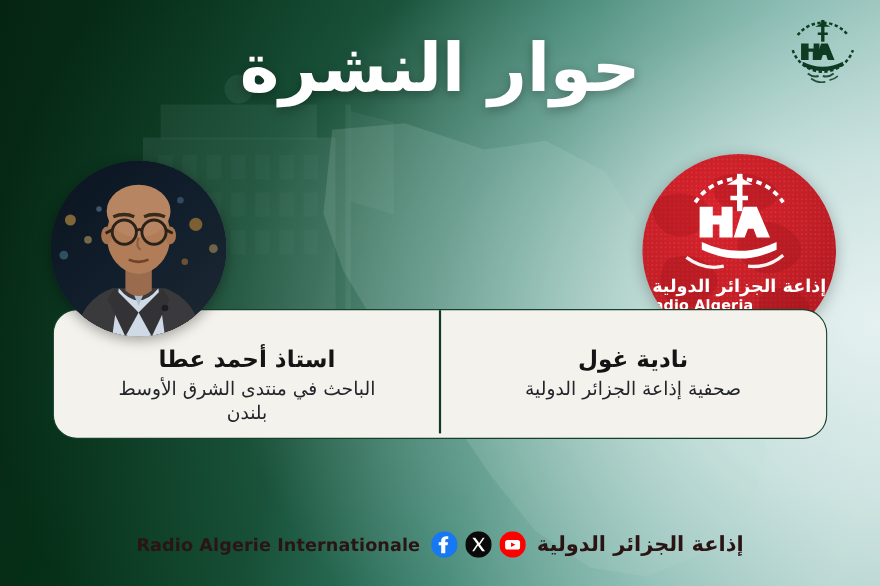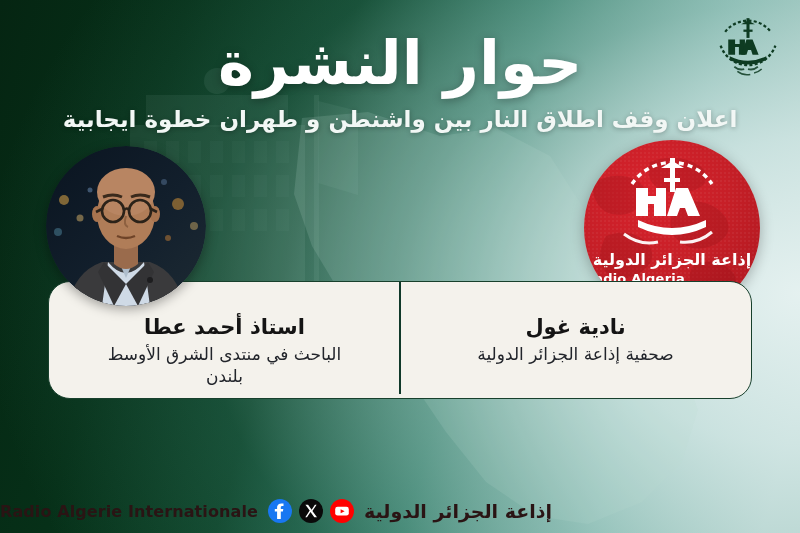--- a/index.html
+++ b/index.html
@@ -142,23 +142,23 @@
     font-size:17px;
     font-weight:500;
     line-height:1.28;
     text-align:center;
     padding-top:4px;
     max-width:250px;
   }
 
   
   .footer {
-    position:absolute; left:0; bottom:0;
+    position:absolute; left:0; bottom:16px;
     width:800px; height:44px;
-    display:flex; align-items:center; 
+    display:flex; align-items:center; justify-content:center;
     gap:10px;
     direction:ltr;
   }
   .footer .fname {
     color:#2a1414;
     font-size:16px;
     font-weight:600;
     letter-spacing:.1px;
   }
   .footer .fname.ar { font-size:19px; font-weight:700; direction:rtl; }
@@ -209,21 +209,20 @@
           <rect x="186" y="154" width="13" height="22"></rect>
         </g>
         <path d="M228 46 L268 56 L268 140 L228 128 Z" opacity=".4"></path>
         <rect x="224" y="40" width="5" height="190" opacity=".45"></rect>
       </g>
     </svg>
   </div>
 
   <div class="header">
     <div class="title">حوار النشرة</div>
-    <div class="subtitle">اعلان وقف اطلاق النار بين واشنطن و طهران خطوة ايجابية</div>
   </div>
 
   <div class="ra-stamp">
     <svg viewBox="0 0 100 100" xmlns="http://www.w3.org/2000/svg" aria-hidden="true">
       <g fill="none" stroke="#0e3b22" stroke-width="3">
         <path d="M20 34 A38 38 0 0 1 80 34" stroke-dasharray="4 3"></path>
         <path d="M14 52 A38 38 0 0 0 86 52" stroke-dasharray="4 3"></path>
       </g>
       <g fill="#0e3b22">
         <rect x="48" y="16" width="4" height="26"></rect>

